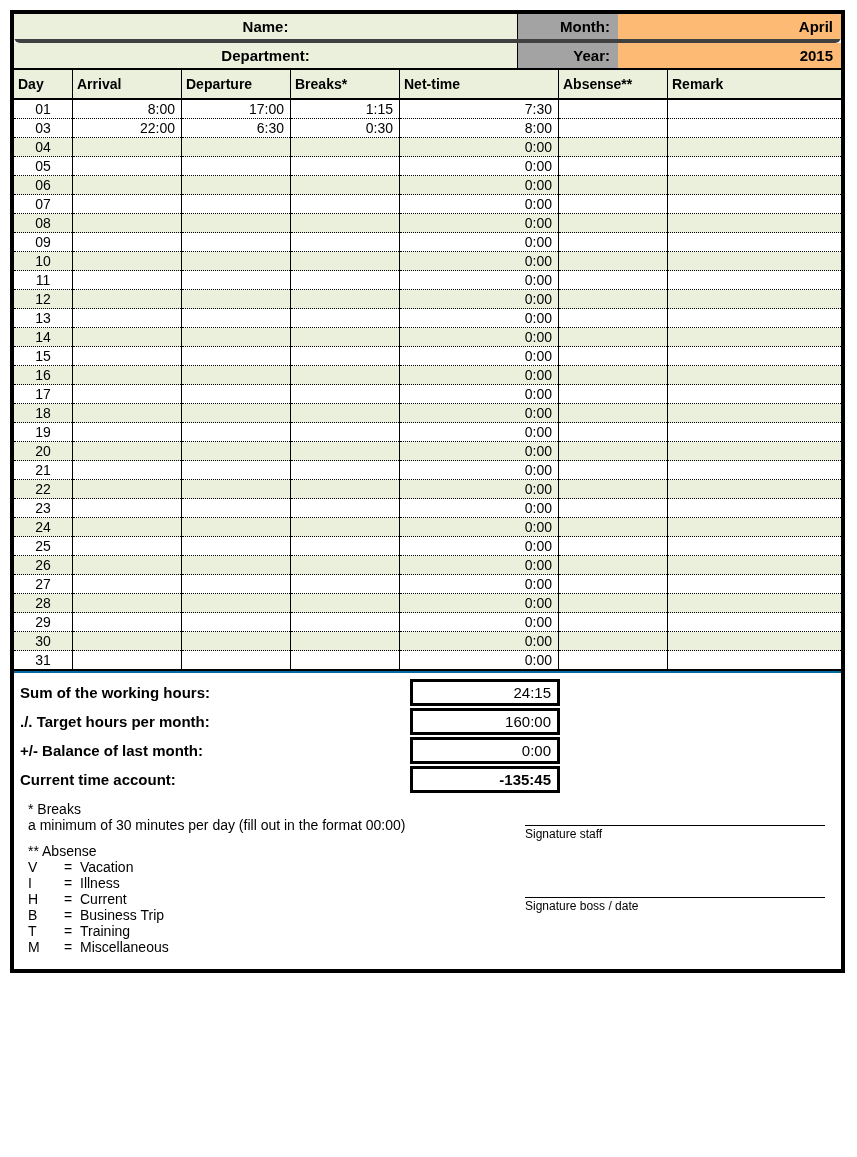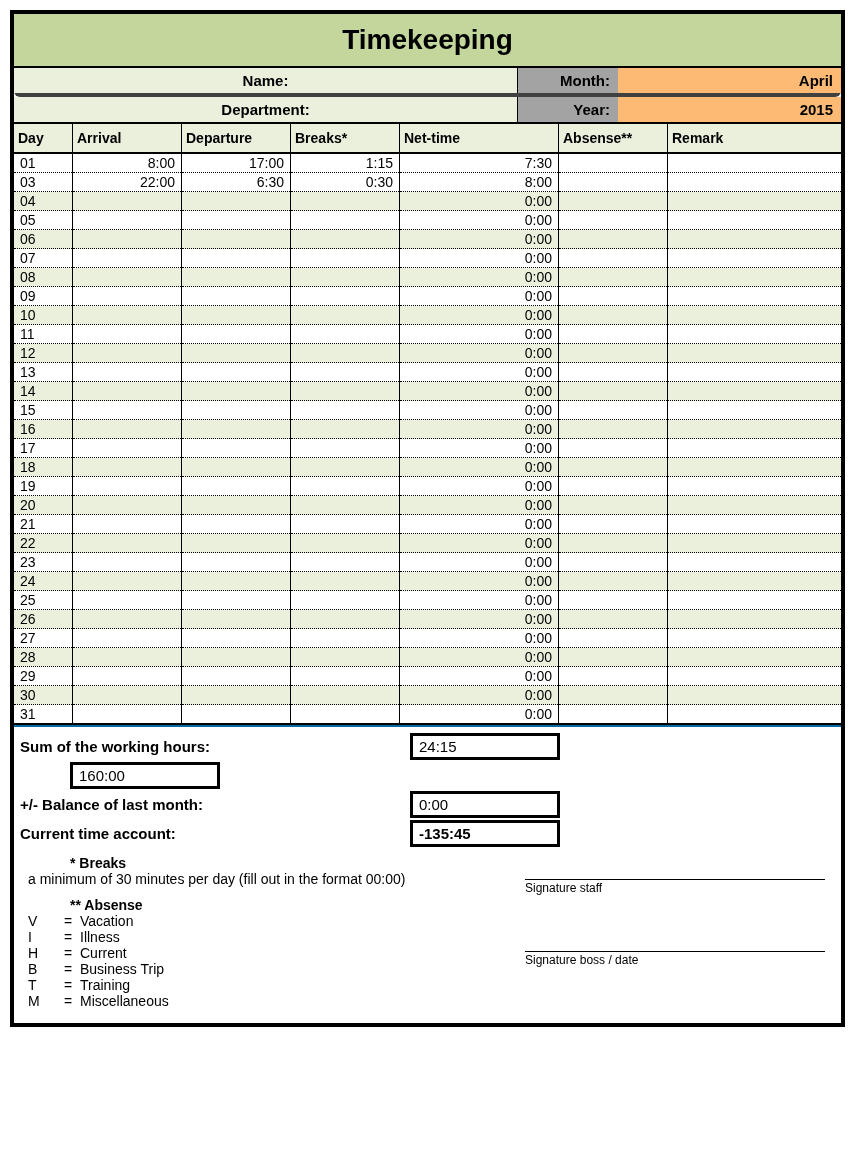--- a/index.html
+++ b/index.html
@@ -70,21 +70,21 @@
   table.tk td {
     border-right: 1px solid #000;
     border-bottom: 1px dotted #000;
     padding: 1px 6px;
     font-size: 14px;
     height: 18px;
     box-sizing: border-box;
   }
   table.tk td:last-child { border-right: none; }
   table.tk tbody tr:last-child td { border-bottom: 2px solid #000; }
-  .c-day { width: 50px; text-align: left; }
+  .c-day { width: 50px; text-align: center; }
   .c-arr { width: 100px; text-align: right; }
   .c-dep { width: 100px; text-align: right; }
   .c-brk { width: 100px; text-align: right; }
   .c-net { width: 150px; text-align: right; margin-left: 31px; }
   .c-abs { width: 100px; text-align: left; }
   .c-rem { text-align: left; }
   .alt { background: #ebf0dd; }
 
   .summary {
     border-top: 2px solid #0369a1;
@@ -97,53 +97,53 @@
   }
   .sum-label {
     width: 340px;
     font-weight: bold;
     font-size: 15px;
     padding: 3px 0;
   }
   .sum-val {
     width: 150px;
     border: 3px solid #000;
+    text-align: right;
     padding: 2px 6px;
     font-size: 15px;
     box-sizing: border-box;
     margin-left: 50px;
   }
 
   .notes {
     padding: 6px 8px 2px 8px;
     font-size: 14px;
     position: relative;
   }
-  .notes .hd { font-weight: bold; margin-left: 42px; }
+  .notes .hd { font-weight: normal; }
   .legend { margin-top: 10px; }
   .legend-row { display: flex; }
   .leg-code { width: 28px; }
   .leg-eq { width: 24px; text-align: center; }
   .sig {
     position: absolute;
     right: 10px;
     width: 300px;
     border-top: 1px solid #000;
     font-size: 12px;
     padding-top: 1px;
   }
   .sig1 { top: 30px; }
   .sig2 { top: 102px; }
 </style>
 </head>
 <body>
 
 <div class="sheet">
 
-  <div class="title">Timekeeping</div>
 
   <div class="hdr-row hdr-top">
     <div class="hdr-left">Name:</div>
     <div class="hdr-mid">Month:</div>
     <div class="hdr-right">April</div>
   </div>
   <div class="hdr-row">
     <div class="hdr-left">Department:</div>
     <div class="hdr-mid">Year:</div>
     <div class="hdr-right">2015</div>
@@ -434,20 +434,21 @@
         </tr>
       </tbody>
   </table>
 
   <div class="summary">
     <div class="sum-line">
       <div class="sum-label">Sum of the working hours:</div>
       <div class="sum-val">24:15</div>
     </div>
     <div class="sum-line">
+      <div class="sum-label">./. Target hours per month:</div>
       <div class="sum-val">160:00</div>
     </div>
     <div class="sum-line">
       <div class="sum-label">+/- Balance of last month:</div>
       <div class="sum-val">0:00</div>
     </div>
     <div class="sum-line">
       <div class="sum-label">Current time account:</div>
       <div class="sum-val" style="font-weight:bold">-135:45</div>
     </div>

